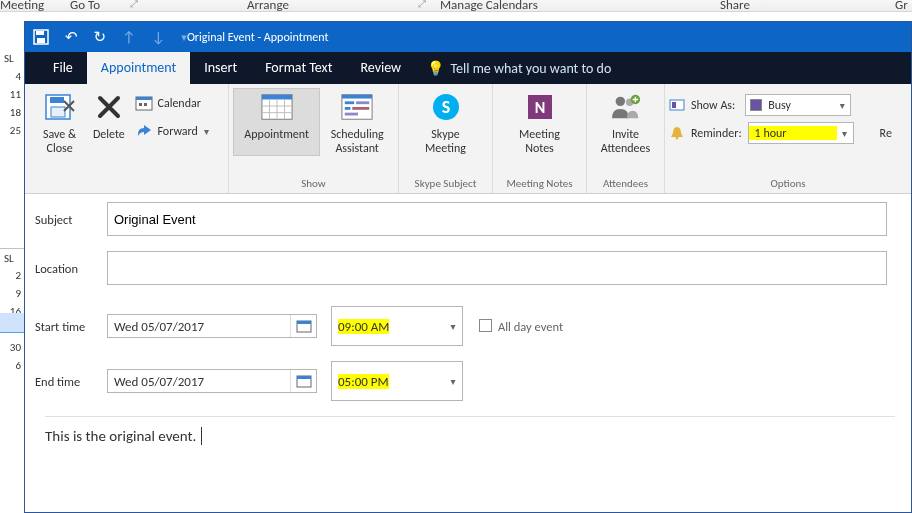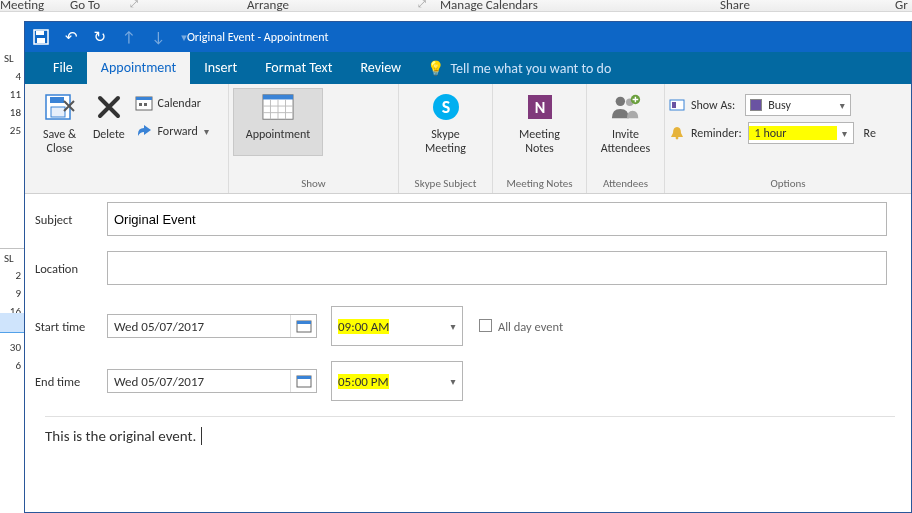--- a/index.html
+++ b/index.html
@@ -44,21 +44,21 @@
   .titlebar {
     height:30px; background:#0d66c6; display:flex; align-items:center;
     color:#fff; padding:0 8px; font-size:13px;
   }
   .titlebar .qat { display:flex; gap:16px; align-items:center; }
   .titlebar .qat span { font-size:15px; cursor:pointer; }
   .titlebar .dim { opacity:.45; }
   .titlebar .title { flex:1; text-align:left; padding-right:24px; font-size:12px;}
   
   .tabsbar {
-    height:32px; background:#0369a1; display:flex; align-items:stretch;
+    height:32px; background:#0f172a; display:flex; align-items:stretch;
     padding-left:14px; gap:0;
   }
   .tab {
     padding:0 14px; line-height:32px; color:#fff; font-size:14px; cursor:pointer;
   }
   .tab.active { background:#f3f3f3; color:#0d66c6; }
   .tell { display:flex; align-items:center; gap:6px; color:#cfe3f9; font-size:14px; padding:0 12px;}
   .tell .bulb { font-size:14px; }
   
   .ribbon {
@@ -237,20 +237,35 @@
                 <rect x="1" y="3" width="32" height="5" fill="#3a83d6"></rect>
                 <line x1="9" y1="8" x2="9" y2="29" stroke="#bbb"></line>
                 <line x1="17" y1="8" x2="17" y2="29" stroke="#bbb"></line>
                 <line x1="25" y1="8" x2="25" y2="29" stroke="#bbb"></line>
                 <line x1="1" y1="15" x2="33" y2="15" stroke="#bbb"></line>
                 <line x1="1" y1="22" x2="33" y2="22" stroke="#bbb"></line>
               </svg>
           </div>
           <span>Appointment</span>
           <span>&nbsp;</span>
+        </div>
+        <div class="bigbtn" style="width:76px">
+          <div class="ic">
+            <svg width="34" height="32" viewBox="0 0 34 32">
+                <rect x="1" y="3" width="32" height="26" fill="#fff" stroke="#777"></rect>
+                <rect x="1" y="3" width="32" height="4" fill="#3a83d6"></rect>
+                <rect x="4" y="10" width="10" height="3" fill="#3a83d6"></rect>
+                <rect x="16" y="10" width="14" height="3" fill="#88c"></rect>
+                <rect x="4" y="16" width="6" height="3" fill="#3a83d6"></rect>
+                <rect x="12" y="16" width="18" height="3" fill="#a66"></rect>
+                <rect x="4" y="22" width="14" height="3" fill="#88c"></rect>
+              </svg>
+          </div>
+          <span>Scheduling</span>
+          <span>Assistant</span>
         </div>
       </div>
       <div class="cap">Show</div>
     </div>
 
     <div class="group" style="width:94px">
       <div class="buttons" style="justify-content:center;">
         <div class="bigbtn" style="width:82px">
           <div class="ic">
             <svg width="32" height="32" viewBox="0 0 32 32">
@@ -323,21 +338,21 @@
               <svg width="16" height="16">
                   <path d="M8 2 Q12 2 12 8 L14 12 L2 12 L4 8 Q4 2 8 2 Z" fill="#e6b33b"></path>
                   <circle cx="8" cy="13" r="1.4" fill="#e6b33b"></circle>
                 </svg>
             </span>
             <span>Reminder:</span>
             <div class="dd">
               <span class="v hl">1 hour</span>
               <span class="car">▾</span>
             </div>
-            <span style="margin-left:4px">Re</span>
+            <span style="margin-left:20px">Re</span>
           </div>
         </div>
       </div>
       <div class="cap">Options</div>
     </div>
 
   </div>
 
   <div class="form">
     <div class="frow">

